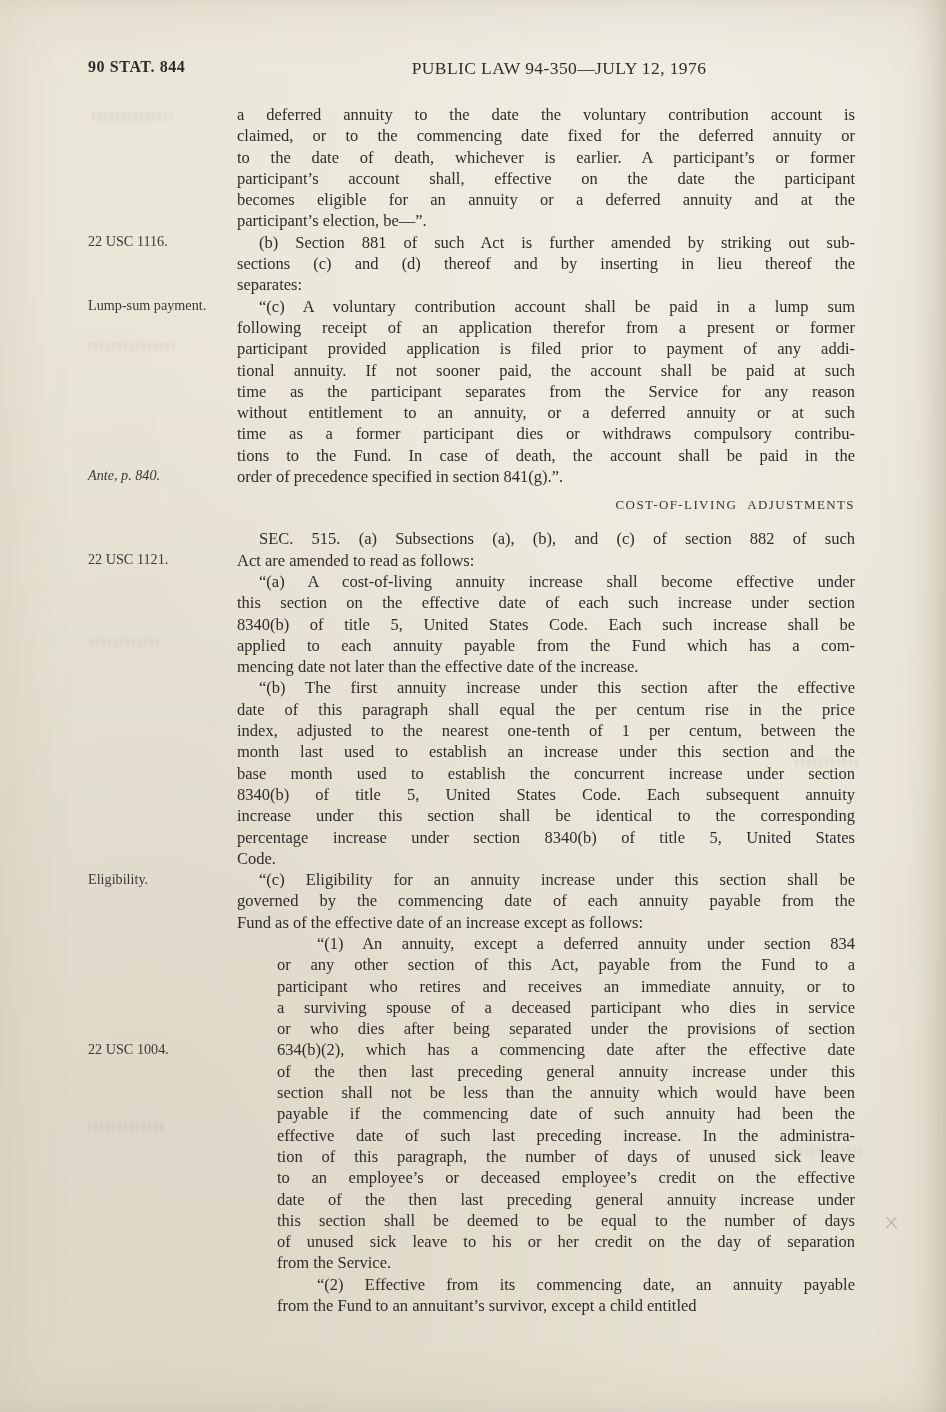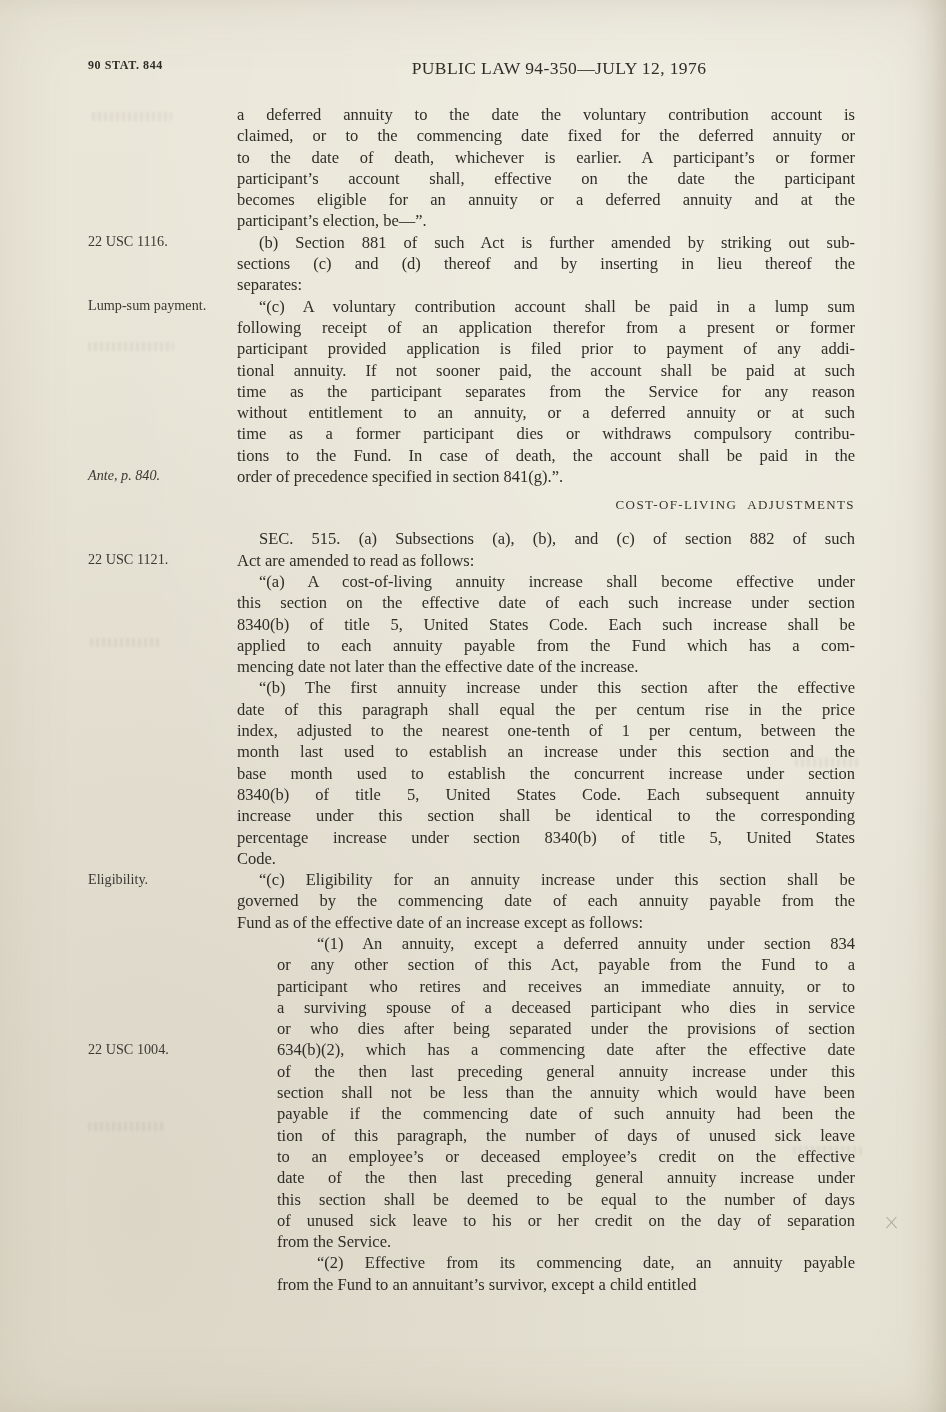--- a/index.html
+++ b/index.html
@@ -24,21 +24,21 @@
       inset 0 0 70px rgba(140,128,102,0.16);
     font-family: "Liberation Serif", "DejaVu Serif", serif;
     color: #2f2d28;
   }
 
   
   .hdr-stat {
     position: absolute;
     left: 88px;
     top: 58px;
-    font-size: 12px;
+    font-size: 16px;
     font-weight: bold;
     letter-spacing: 0.6px;
     white-space: nowrap;
   }
   .hdr-title {
     position: absolute;
     left: 250px;
     top: 58px;
     width: 618px;
     text-align: center;
@@ -209,20 +209,21 @@
     <div class="para item">
         <div class="line first">“(1) An annuity, except a deferred annuity under section 834</div>
         <div class="line">or any other section of this Act, payable from the Fund to a</div>
         <div class="line">participant who retires and receives an immediate annuity, or to</div>
         <div class="line">a surviving spouse of a deceased participant who dies in service</div>
         <div class="line">or who dies after being separated under the provisions of section</div>
         <div class="line">634(b)(2), which has a commencing date after the effective date</div>
         <div class="line">of the then last preceding general annuity increase under this</div>
         <div class="line">section shall not be less than the annuity which would have been</div>
         <div class="line">payable if the commencing date of such annuity had been the</div>
+        <div class="line">effective date of such last preceding increase. In the administra-</div>
         <div class="line">tion of this paragraph, the number of days of unused sick leave</div>
         <div class="line">to an employee’s or deceased employee’s credit on the effective</div>
         <div class="line">date of the then last preceding general annuity increase under</div>
         <div class="line">this section shall be deemed to be equal to the number of days</div>
         <div class="line">of unused sick leave to his or her credit on the day of separation</div>
         <div class="line last">from the Service.</div>
       </div>
     <div class="para item">
         <div class="line first">“(2) Effective from its commencing date, an annuity payable</div>
         <div class="line last">from the Fund to an annuitant’s survivor, except a child entitled</div>

